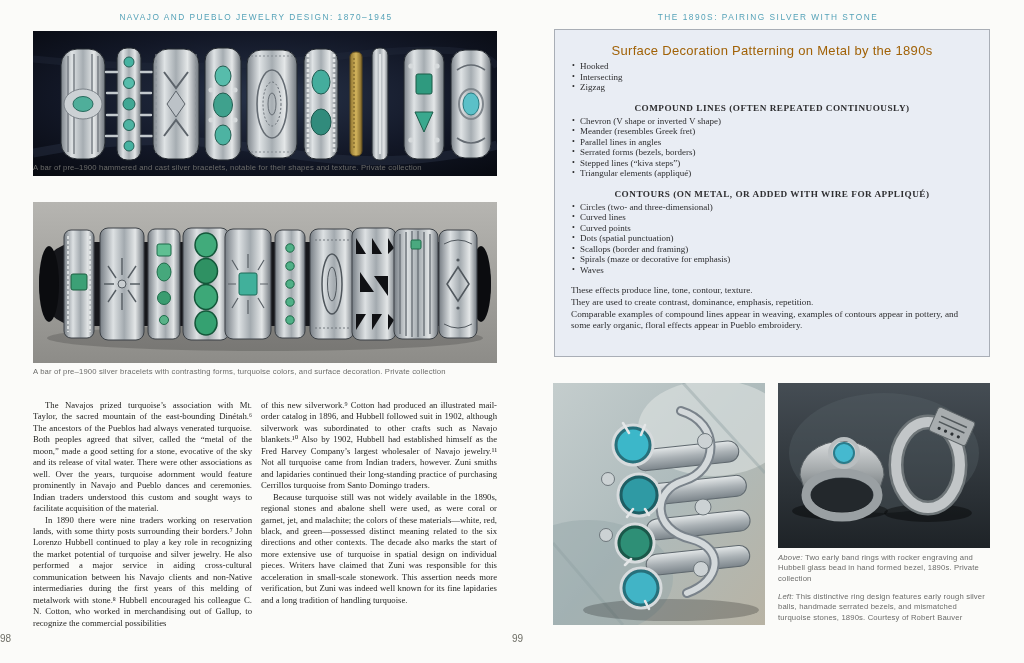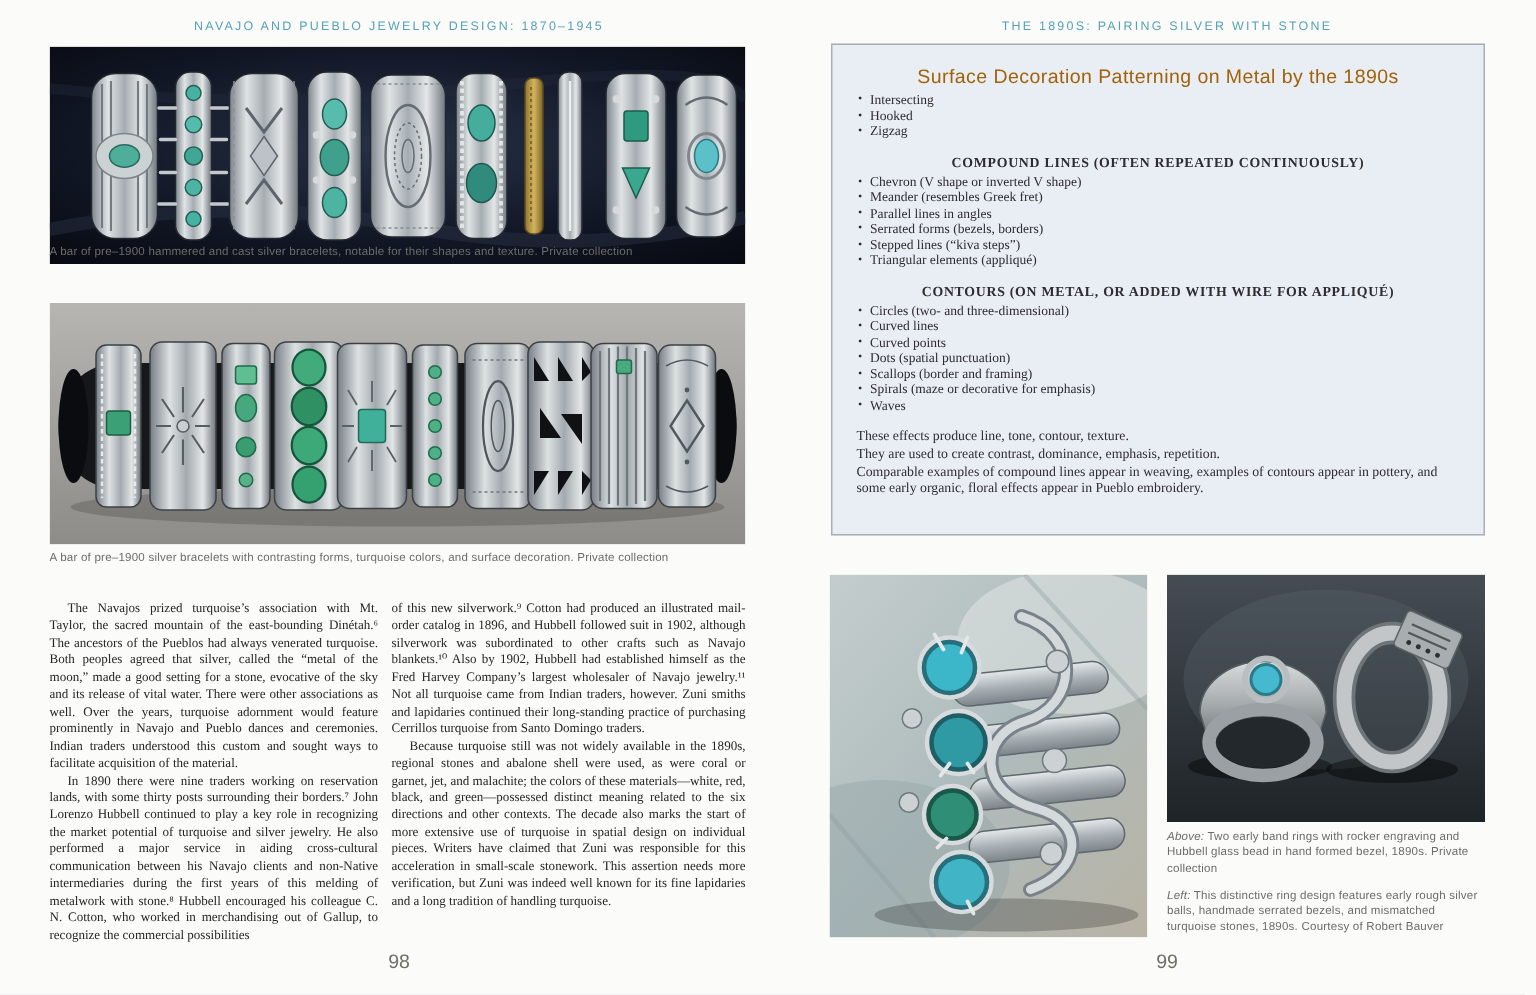--- a/index.html
+++ b/index.html
@@ -1,26 +1,26 @@
 <!DOCTYPE html>
 <html lang="en"><head>
 <meta charset="utf-8">
 <style>
   html,body{margin:0;padding:0;background:#e8e8e8;}
   .spread{position:relative;width:1024px;height:663px;background:#fbfbf9;margin:0 auto;
           font-family:"Liberation Serif","DejaVu Serif",serif;overflow:hidden;}
-  .half{position:absolute;top:0;width:512px;height:663px;padding-left:20px;}
+  .half{position:absolute;top:0;width:512px;height:663px;}
   .half.left{left:0;} .half.right{left:512px;}
 
   .running-head{position:absolute;top:12px;left:0;width:100%;text-align:center;
     font-family:"Liberation Sans","DejaVu Sans",sans-serif;font-size:8.3px;
     letter-spacing:1.5px;color:#55a2b8;}
 
-  .pagenum{position:absolute;top:633px;left:0;width:100%;text-align:center;
-    font-family:"Liberation Sans","DejaVu Sans",sans-serif;font-size:13px;color:#6e6e66;}
+  .pagenum{position:absolute;top:633px;left:0;width:100%;text-align:left;
+    font-family:"Liberation Sans","DejaVu Sans",sans-serif;font-size:10px;color:#6e6e66;}
 
   .photo{position:absolute;overflow:hidden;}
   .photo svg{display:block;}
 
   .caption{position:absolute;font-family:"Liberation Sans","DejaVu Sans",sans-serif;
     font-size:7.7px;line-height:10.4px;color:#6c6c6a;letter-spacing:.15px;}
   .caption .lead{font-style:italic;}
 
   
   .bodytext{position:absolute;left:33px;top:400px;width:464px;display:flex;gap:9px;}
@@ -271,22 +271,22 @@
   </div>
 
   <div class="half right">
 
     <div class="running-head">THE 1890S: PAIRING SILVER WITH STONE</div>
 
     <div class="pbox">
       <h2 class="pbox-title">Surface Decoration Patterning on Metal by the 1890s</h2>
 
       <ul>
+        <li>Hooked</li>
         <li>Intersecting</li>
-        <li>Hooked</li>
         <li>Zigzag</li>
       </ul>
 
       <div class="pbox-heading">COMPOUND LINES (OFTEN REPEATED CONTINUOUSLY)</div>
       <ul>
         <li>Chevron (V shape or inverted V shape)</li>
         <li>Meander (resembles Greek fret)</li>
         <li>Parallel lines in angles</li>
         <li>Serrated forms (bezels, borders)</li>
         <li>Stepped lines (“kiva steps”)</li>

